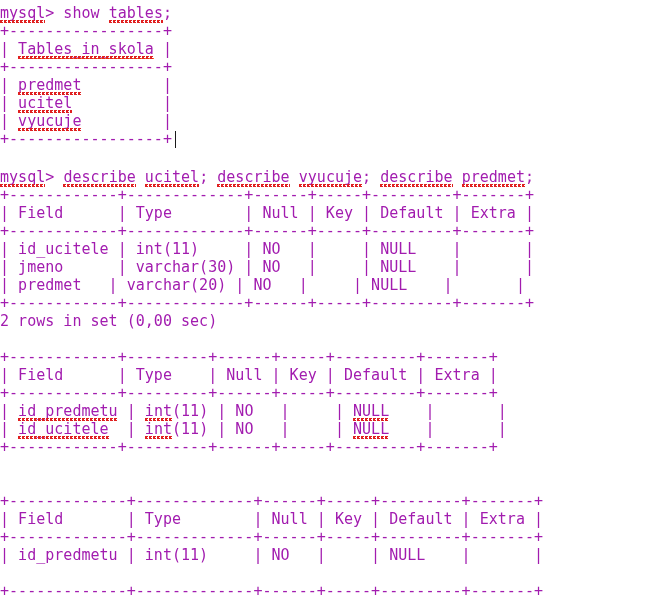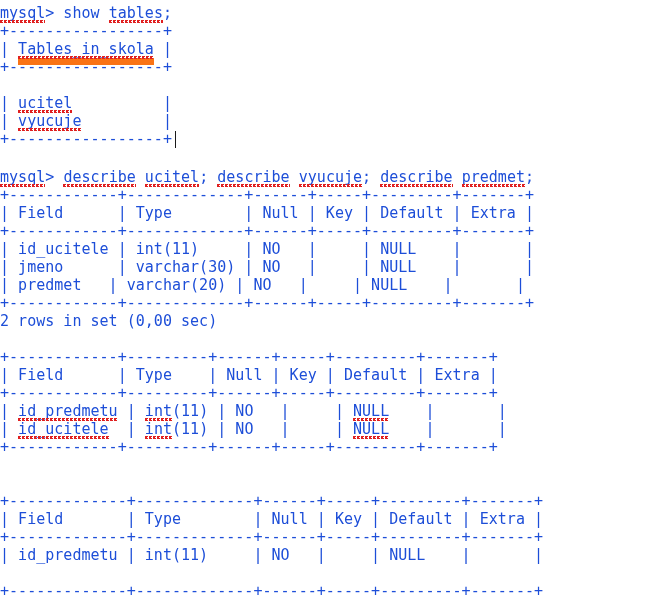--- a/index.html
+++ b/index.html
@@ -20,21 +20,21 @@
     background: #ffffff;
   }
   .line {
     position: absolute;
     left: 0;
     white-space: pre;
     font-family: "DejaVu Sans Mono", "Liberation Mono", monospace;
     font-size: 15px;
     line-height: 18px;
     letter-spacing: 0.02px;
-    color: #1d4ed8;
+    color: #a21caf;
     height: 18px;
   }
   
   .sp {
     position: relative;
     display: inline-block;
     white-space: pre;
     color: inherit;
   }
   .sp::after {
@@ -49,21 +49,21 @@
       linear-gradient(45deg, transparent 0 24%, #e02020 24% 44%, transparent 44% 100%);
     background-size: 4px 3px;
     background-repeat: repeat-x;
     background-position: 0 0, 0 0;
     pointer-events: none;
   }
   
   .ul {
     display: inline-block;
     white-space: pre;
-    border-bottom: 7px solid #f97316;
+    border-bottom: 1px solid #f97316;
   }
   .caret {
     position: absolute;
     width: 1px;
     background: #1a1a1a;
     height: 17px;
   }
 </style>
 </head>
 <body>
@@ -71,20 +71,21 @@
 <div id="doc">
 
   <div class="line" style="top:4px"><span class="sp">mysql</span><span>&gt; show </span><span class="sp">tables</span><span>;</span></div>
 
   <div class="line" style="top:22px">+-----------------+</div>
 
   <div class="line" style="top:40px"><span>| </span><span class="ul"><span class="sp">Tables_in_skola</span></span><span> |</span></div>
 
   <div class="line" style="top:58px">+-----------------+</div>
 
+  <div class="line" style="top:76px"><span>| </span><span class="sp">predmet</span><span>         |</span></div>
 
   <div class="line" style="top:112px"><span>| </span><span class="sp">vyucuje</span><span>         |</span></div>
 
   <div class="line" style="top:94px"><span>| </span><span class="sp">ucitel</span><span>          |</span></div>
 
   <div class="line" style="top:130px">+-----------------+</div>
   <div class="caret" style="left:175px; top:131px"></div>
 
   <div class="line" style="top:168px"><span class="sp">mysql</span><span>&gt; </span><span class="sp">describe</span><span> </span><span class="sp">ucitel</span><span>; </span><span class="sp">describe</span><span> </span><span class="sp">vyucuje</span><span>; </span><span class="sp">describe</span><span> </span><span class="sp">predmet</span><span>;</span></div>
 

